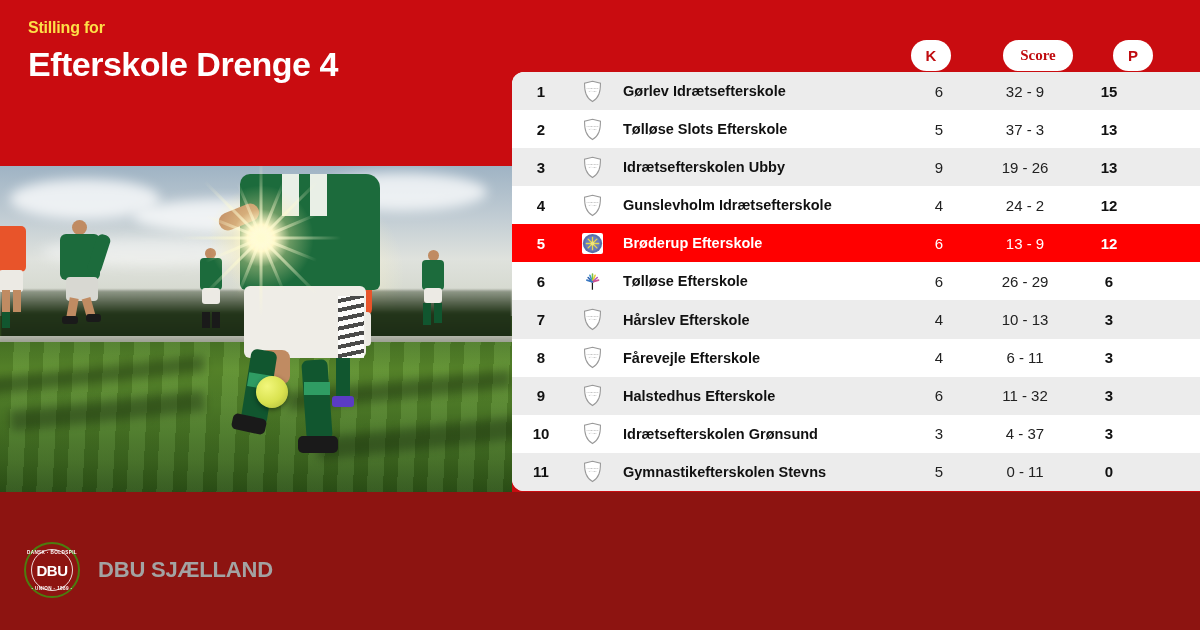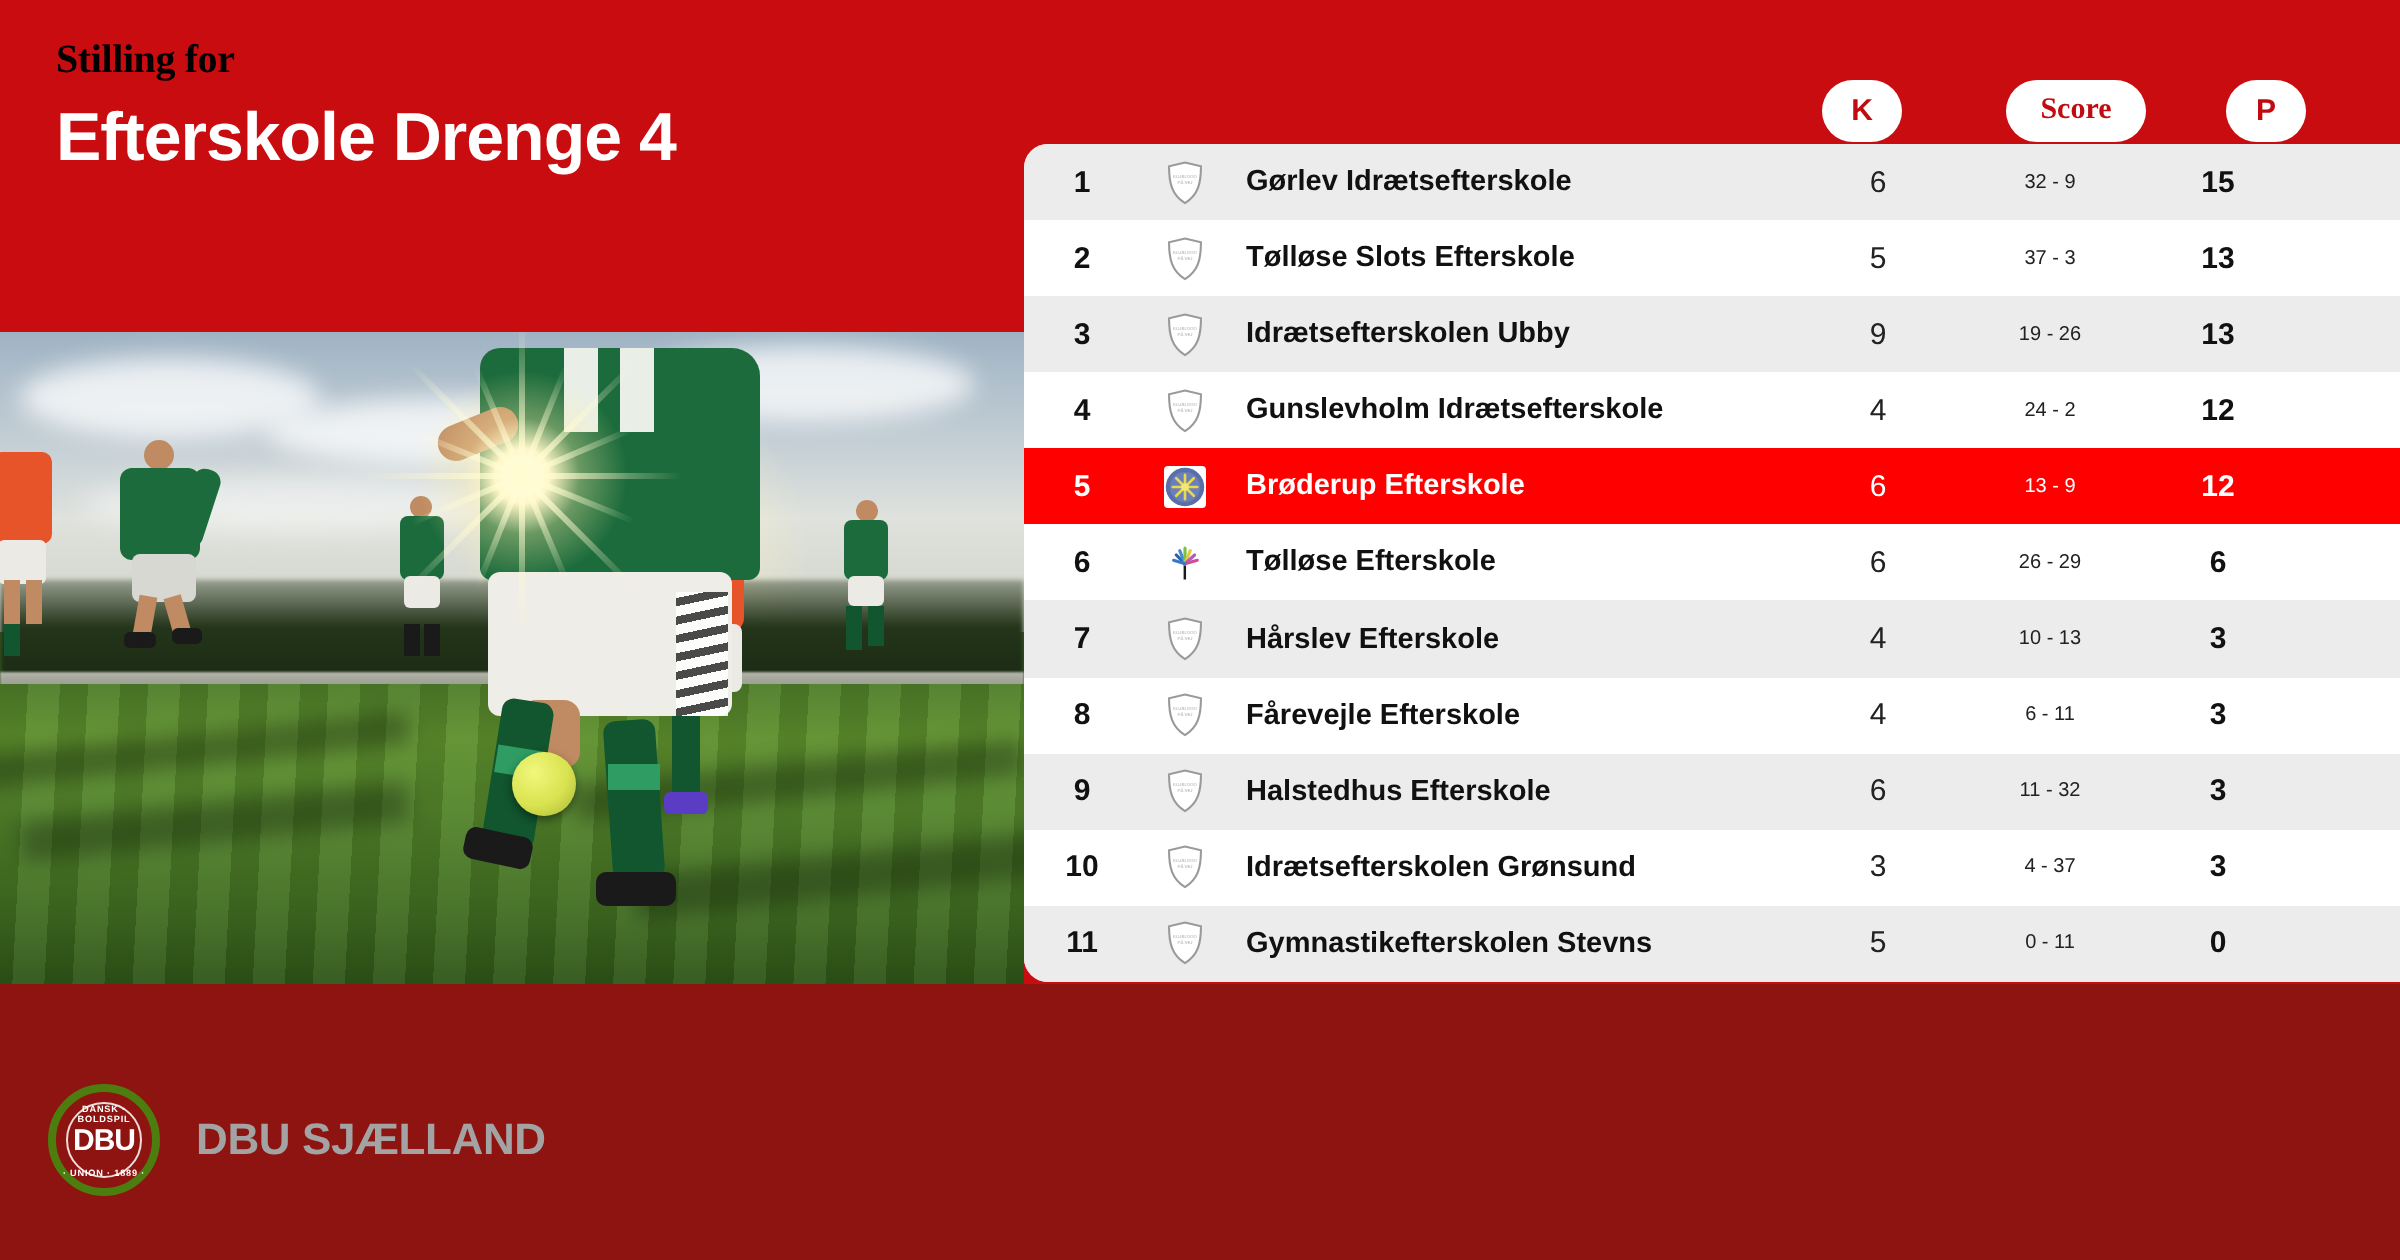--- a/index.html
+++ b/index.html
@@ -12,22 +12,22 @@
 
   
   #stage { position:relative; width:1200px; height:630px; background:#C90C10; }
 
   #header-band {
     position:absolute; left:0; top:0; width:1200px; height:166px;
     background:#C90C10;
   }
   #title-block { position:absolute; left:28px; top:18px; }
   #kicker {
-    font-size:20px; font-weight:bold; color:#000000;
-    letter-spacing:-0.2px; line-height:1.2;font-family:Liberation Serif, serif;
+    font-size:16px; font-weight:bold; color:#fde047;
+    letter-spacing:-0.2px; line-height:1.2;
   }
   #title {
     font-size:34px; font-weight:bold; color:#ffffff;
     letter-spacing:-0.5px; line-height:1.25; margin-top:6px;
   }
 
   
   #photo {
     position:absolute; left:0; top:166px; width:512px; height:326px;
     overflow:hidden; background:#3f6b22;
@@ -104,21 +104,21 @@
   .c-rank{
     width:58px; text-align:center; font-size:15px; font-weight:bold; color:#111;
     flex:0 0 58px;
   }
   .c-crest{ width:44px; flex:0 0 44px; display:flex; align-items:center; justify-content:center; }
   .c-team{
     flex:1 1 auto; font-size:14.5px; font-weight:bold; color:#111;
     padding-left:9px; white-space:nowrap; overflow:hidden;
   }
   .c-k{ width:76px; flex:0 0 76px; text-align:center; font-size:15px; color:#222; }
-  .c-score{ width:96px; flex:0 0 96px; text-align:center; font-size:10px; color:#222; }
+  .c-score{ width:96px; flex:0 0 96px; text-align:center; font-size:15px; color:#222; }
   .c-p{ width:72px; flex:0 0 72px; text-align:center; font-size:15px; font-weight:bold; color:#111; }
   .spacer-right{ flex:0 0 55px; }
   .row.hl .c-rank,.row.hl .c-team,.row.hl .c-k,.row.hl .c-score,.row.hl .c-p{ color:#ffffff; }
 
   
   .crest-shield{ width:19px; height:23px; display:block; }
   .crest-img{
     width:21px; height:21px; border-radius:2px; background:#fff;
     display:flex; align-items:center; justify-content:center; overflow:hidden;
   }
@@ -136,21 +136,21 @@
   
   #footer{
     position:absolute; left:0; top:492px; width:1200px; height:138px;
     background:#8D1411;
   }
   #footer-inner{
     position:absolute; left:24px; top:50px; display:flex; align-items:center; gap:18px;
   }
   #dbu-logo{
     width:56px; height:56px; border-radius:50%;
-    border:4px solid #4d7c0f; position:relative; flex:0 0 56px;
+    border:2px solid #4d7c0f; position:relative; flex:0 0 56px;
     display:flex; align-items:center; justify-content:center;
     background:#8D1411;
   }
   #dbu-logo .inner-ring{
     position:absolute; inset:5px; border-radius:50%; border:1px solid rgba(255,255,255,.85);
   }
   #dbu-logo .dbu-mark{
     font-size:15px; font-weight:bold; color:#ffffff; letter-spacing:-0.5px;
     position:relative; z-index:2;
   }

